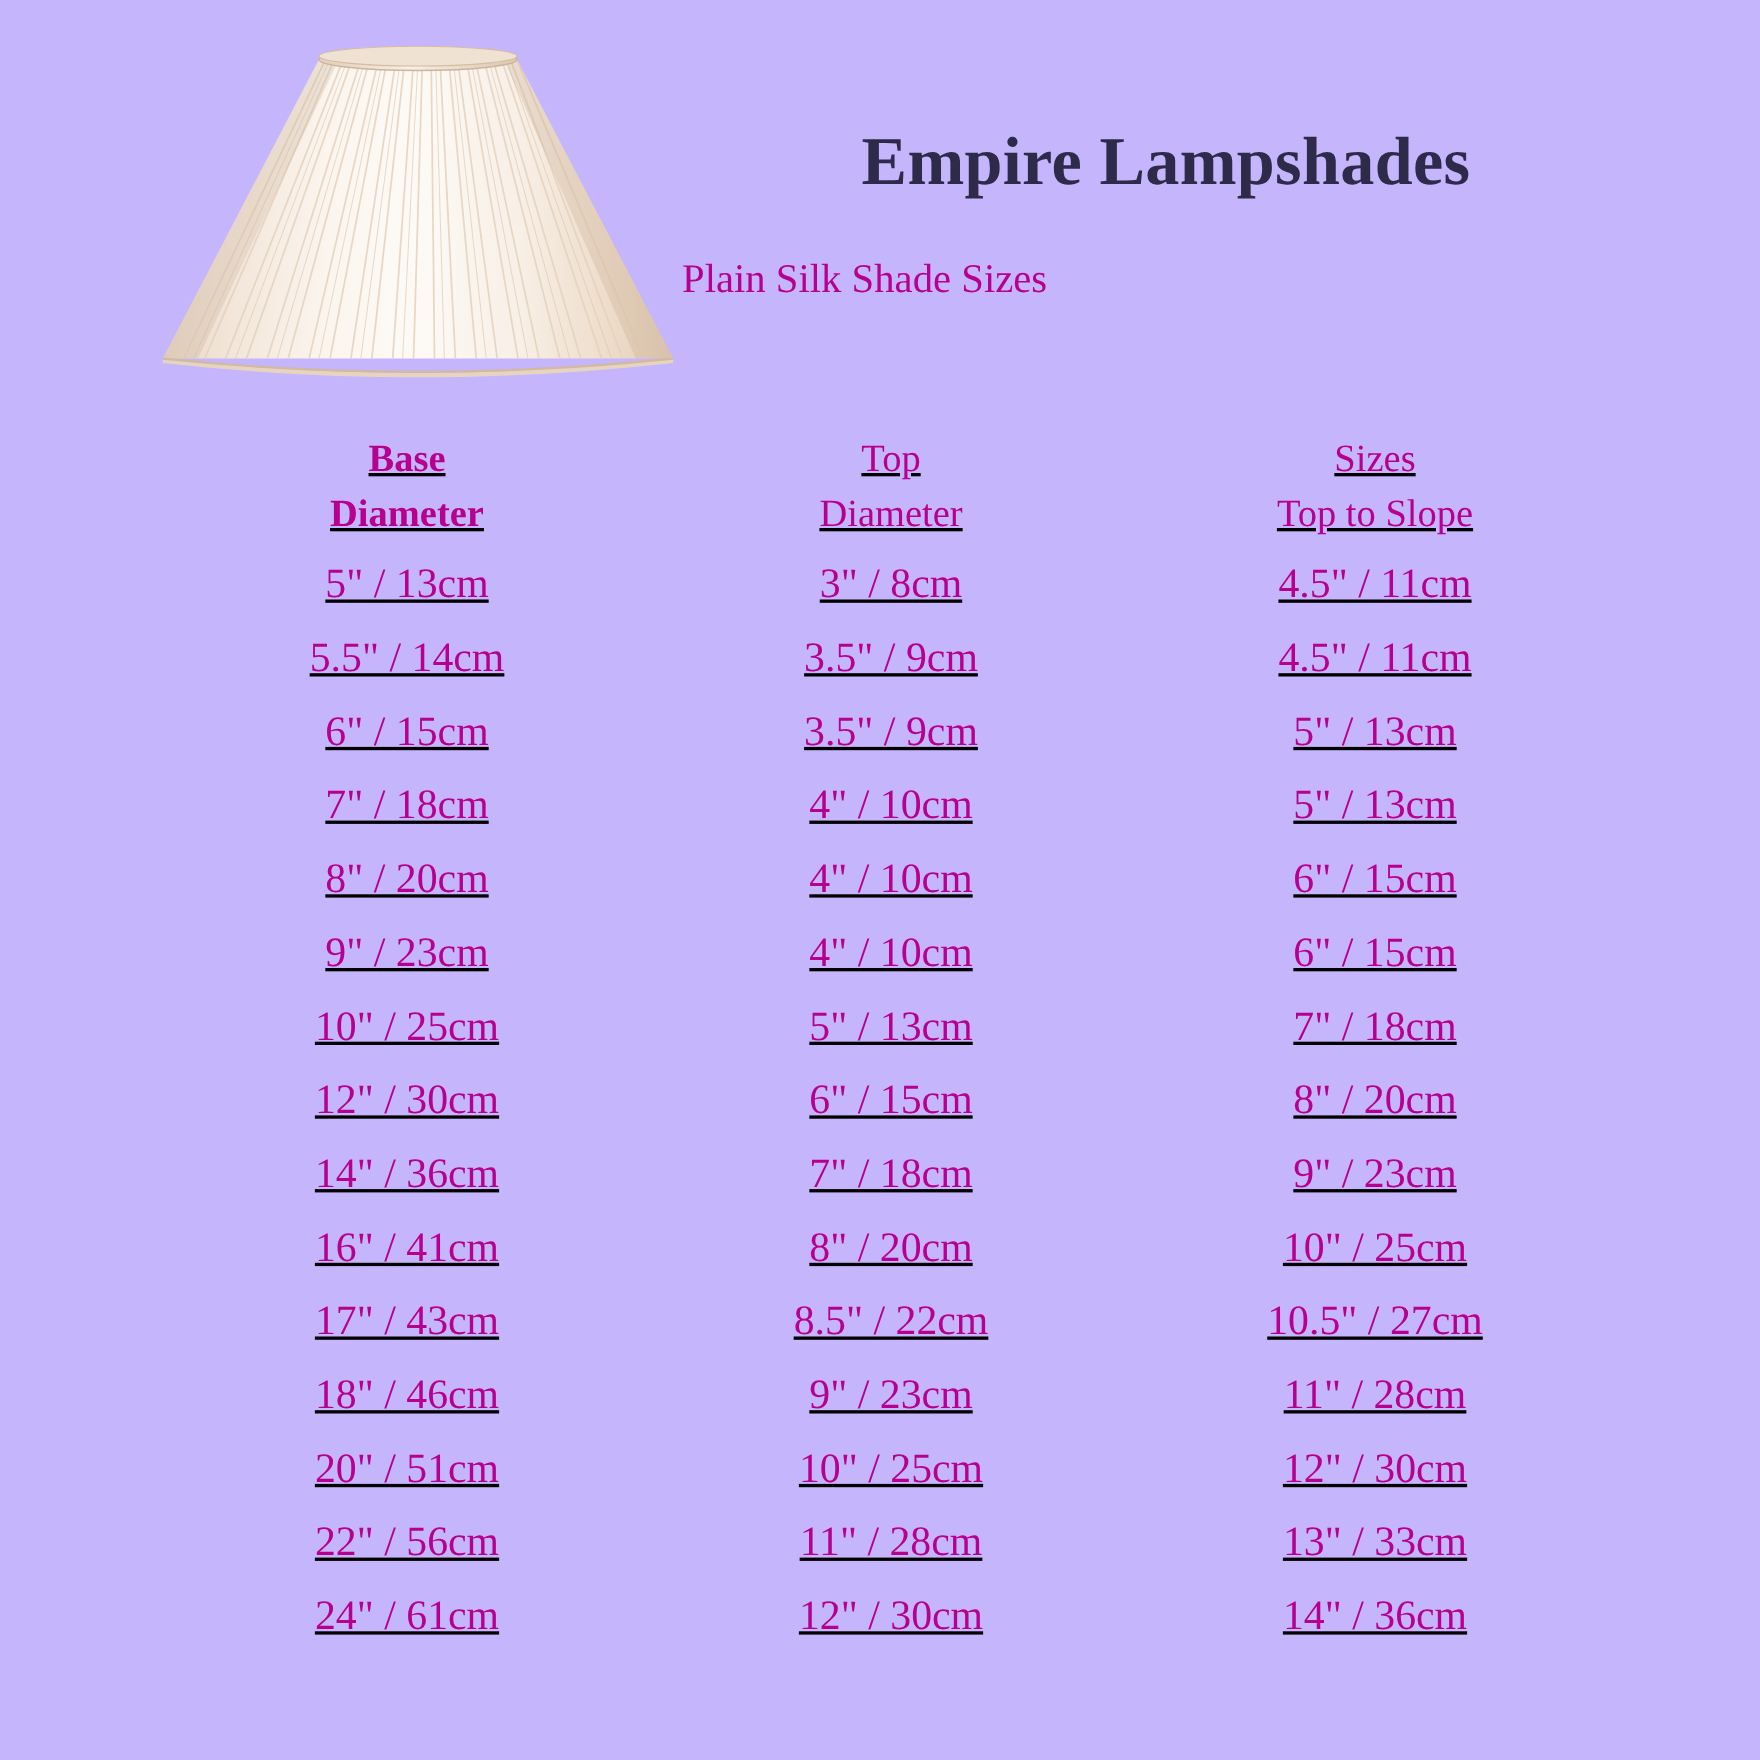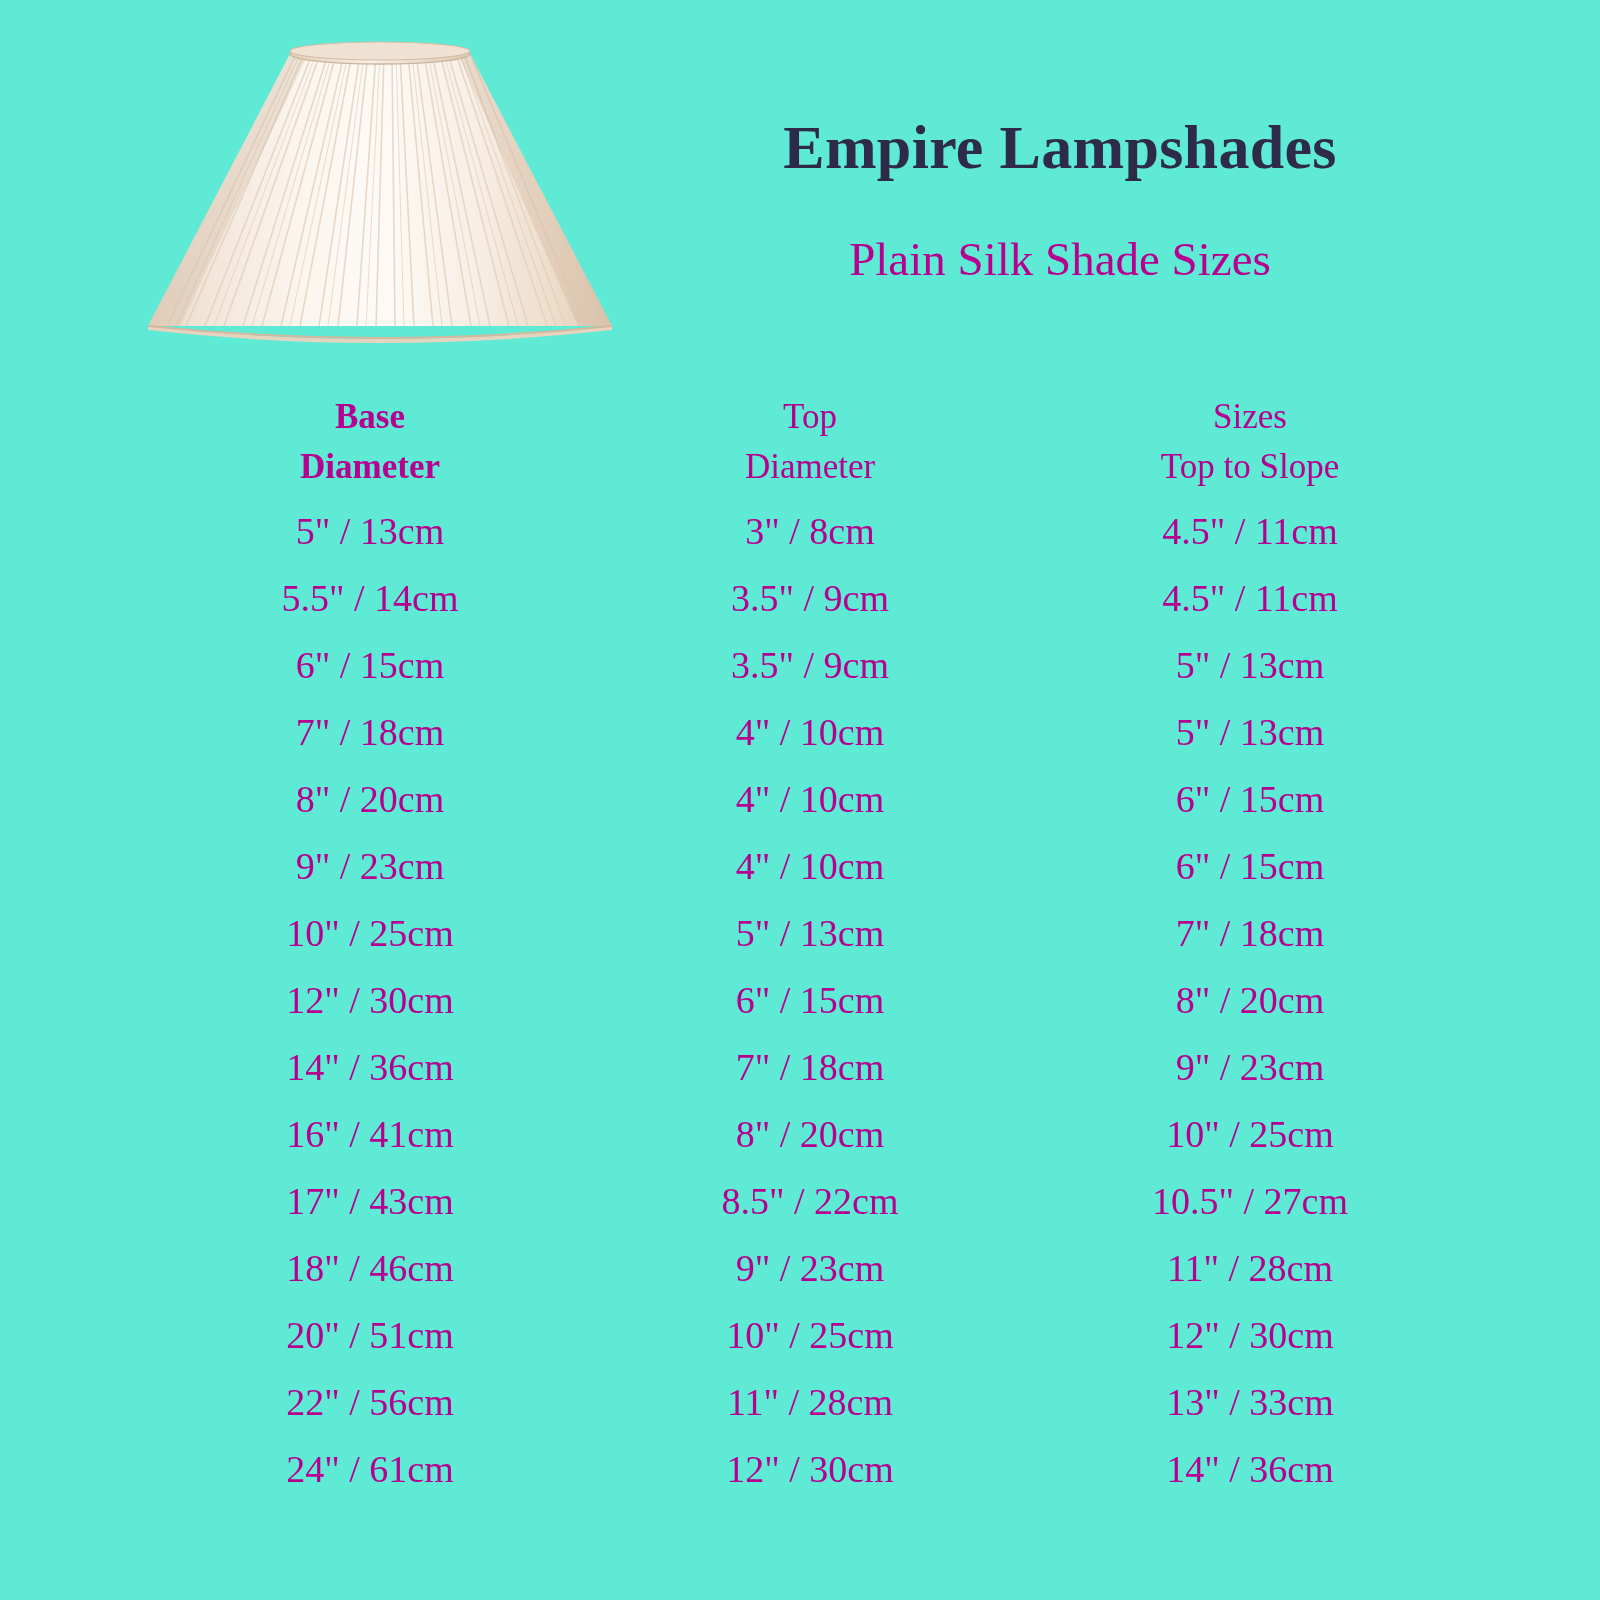--- a/index.html
+++ b/index.html
@@ -10,21 +10,21 @@
     width: 1600px;
     height: 1600px;
     background: #f1efeb;
     font-family: "Liberation Serif", serif;
     overflow: hidden;
   }
   .page {
     position: relative;
     width: 1600px;
     height: 1600px;
-    background: #5eead4;
+    background: #c4b5fd;
   }
 
   
   .lamp-wrap {
     position: absolute;
     left: 140px;
     top: 30px;
     width: 480px;
     height: 330px;
   }
@@ -46,31 +46,32 @@
     font-size: 62px;
     font-weight: bold;
     color: #2e2a4a;
     letter-spacing: 0.3px;
   }
   .subtitle {
     position: absolute;
     left: 620px;
     top: 232px;
     width: 880px;
-    text-align: center;
-    font-size: 47px;
+    text-align: left;
+    font-size: 37px;
     color: #b7008f;
   }
 
   
   .table {
     position: absolute;
     left: 150px;
     top: 392px;
     width: 1320px;
+    text-decoration: underline;
   }
   .row {
     display: flex;
     width: 100%;
   }
   .col {
     flex: 1 1 0;
     text-align: center;
     color: #b7008f;
   }

